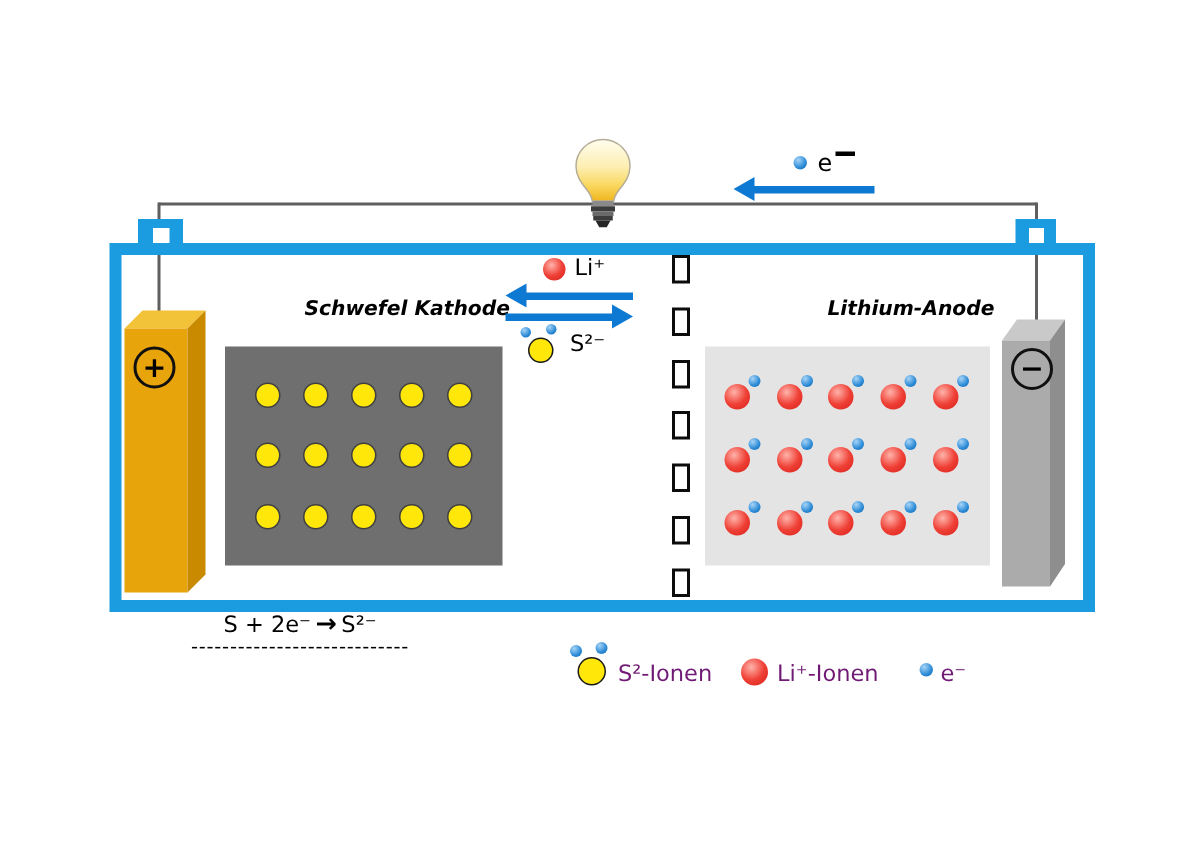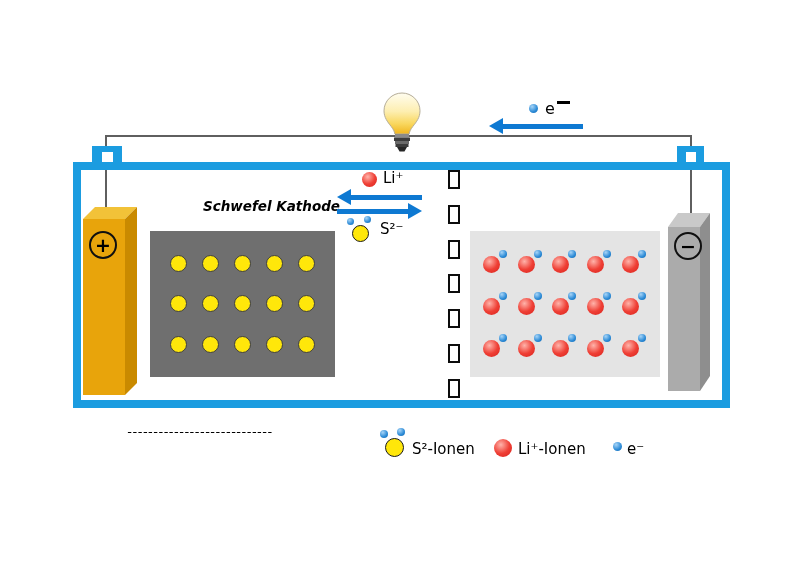--- a/index.html
+++ b/index.html
@@ -55,21 +55,21 @@
   .dot-blue{background:radial-gradient(circle at 35% 30%, #a6d4f7 0%, #2b8ad6 60%, #1468b0 100%);}
   .dot-yellow{background:#ffe70a;border:1.5px solid #1a1a1a;box-sizing:border-box;}
   .lbl{position:absolute;font-size:15px;white-space:nowrap;}
   
   .sup-dash{display:inline-block;width:13px;height:3px;background:#000;vertical-align:10px;margin-left:2px;}
   
   .rxn{position:absolute;font-size:15px;text-align:center;white-space:nowrap;z-index:6;}
   .rxn .ar{font-weight:bold;font-size:17px;padding:0 3px;}
   .rxn-div{position:absolute;font-size:13px;letter-spacing:0.5px;text-align:center;z-index:6;}
   
-  .legend-lbl{position:absolute;font-size:15px;color:#000000;white-space:nowrap;}
+  .legend-lbl{position:absolute;font-size:15px;color:#701a75;white-space:nowrap;}
 </style>
 </head>
 <body>
 
 <div class="canvas">
 
   <div class="wire" style="left:106px;top:135px;width:585px;height:2px;"></div>
   <div class="wire" style="left:105px;top:135px;width:2px;height:75px;"></div>
   <div class="wire" style="left:690px;top:135px;width:2px;height:80px;"></div>
 
@@ -142,20 +142,21 @@
       <div class="s-particle"></div>
       <div class="s-particle"></div>
       <div class="s-particle"></div>
       <div class="s-particle"></div>
       <div class="s-particle"></div>
       <div class="s-particle"></div>
       <div class="s-particle"></div>
       <div class="s-particle"></div>
     </div>
 
+  <div class="box-title" style="left:467px;top:198px;width:196px;">Lithium-Anode</div>
   <div class="matrix anode-box">
       <div class="li-atom">
         <div class="li-core"></div>
         <div class="li-e"></div>
       </div>
       <div class="li-atom">
         <div class="li-core"></div>
         <div class="li-e"></div>
       </div>
       <div class="li-atom">
@@ -230,20 +231,23 @@
   </div>
   <div class="arrow" style="left:337px;top:203px;width:85px;">
     <div class="bar" style="left:0;width:72px;"></div>
     <div class="head-r"></div>
   </div>
   <div class="dot dot-blue" style="left:347px;top:218px;width:7px;height:7px;"></div>
   <div class="dot dot-blue" style="left:364px;top:216px;width:7px;height:7px;"></div>
   <div class="dot dot-yellow" style="left:352px;top:225px;width:17px;height:17px;"></div>
   <div class="lbl" style="left:380px;top:220px;">S²⁻</div>
 
+  <div class="rxn" style="left:110px;top:406px;width:180px;">
+    <span>S + 2e⁻</span><span class="ar">→</span><span>S²⁻</span>
+  </div>
   <div class="rxn-div" style="left:110px;top:424px;width:180px;">----------------------------</div>
 
   <div class="dot dot-blue" style="left:380px;top:430px;width:8px;height:8px;"></div>
   <div class="dot dot-blue" style="left:397px;top:428px;width:8px;height:8px;"></div>
   <div class="dot dot-yellow" style="left:385px;top:438px;width:19px;height:19px;"></div>
   <div class="legend-lbl" style="left:412px;top:440px;">S²-Ionen</div>
 
   <div class="dot dot-red" style="left:494px;top:439px;width:18px;height:18px;"></div>
   <div class="legend-lbl" style="left:518px;top:440px;">Li⁺-Ionen</div>
 

